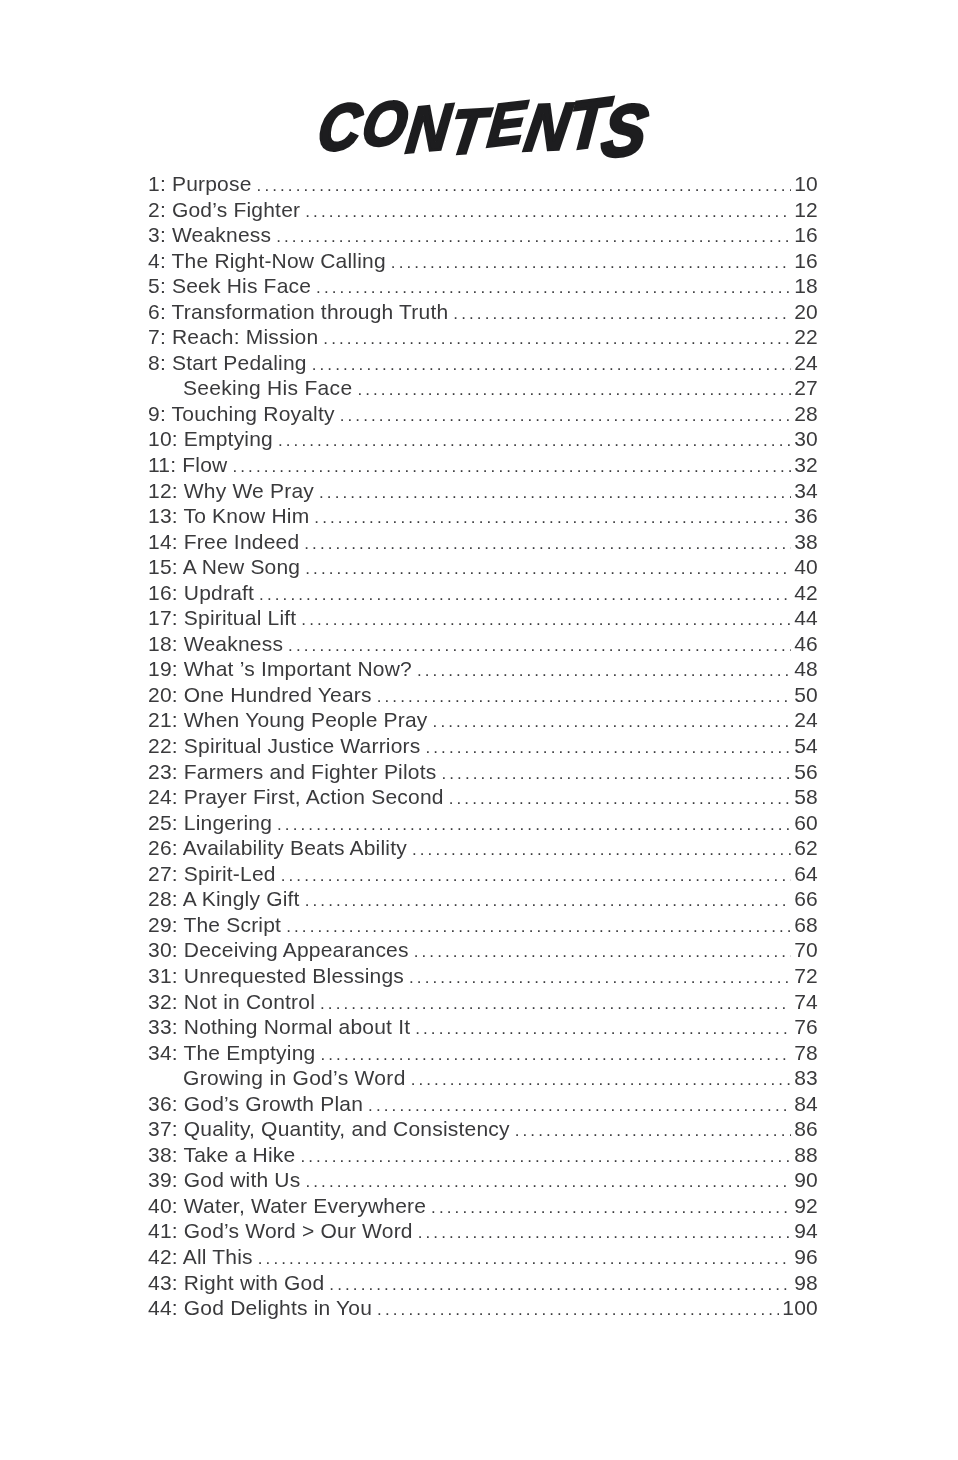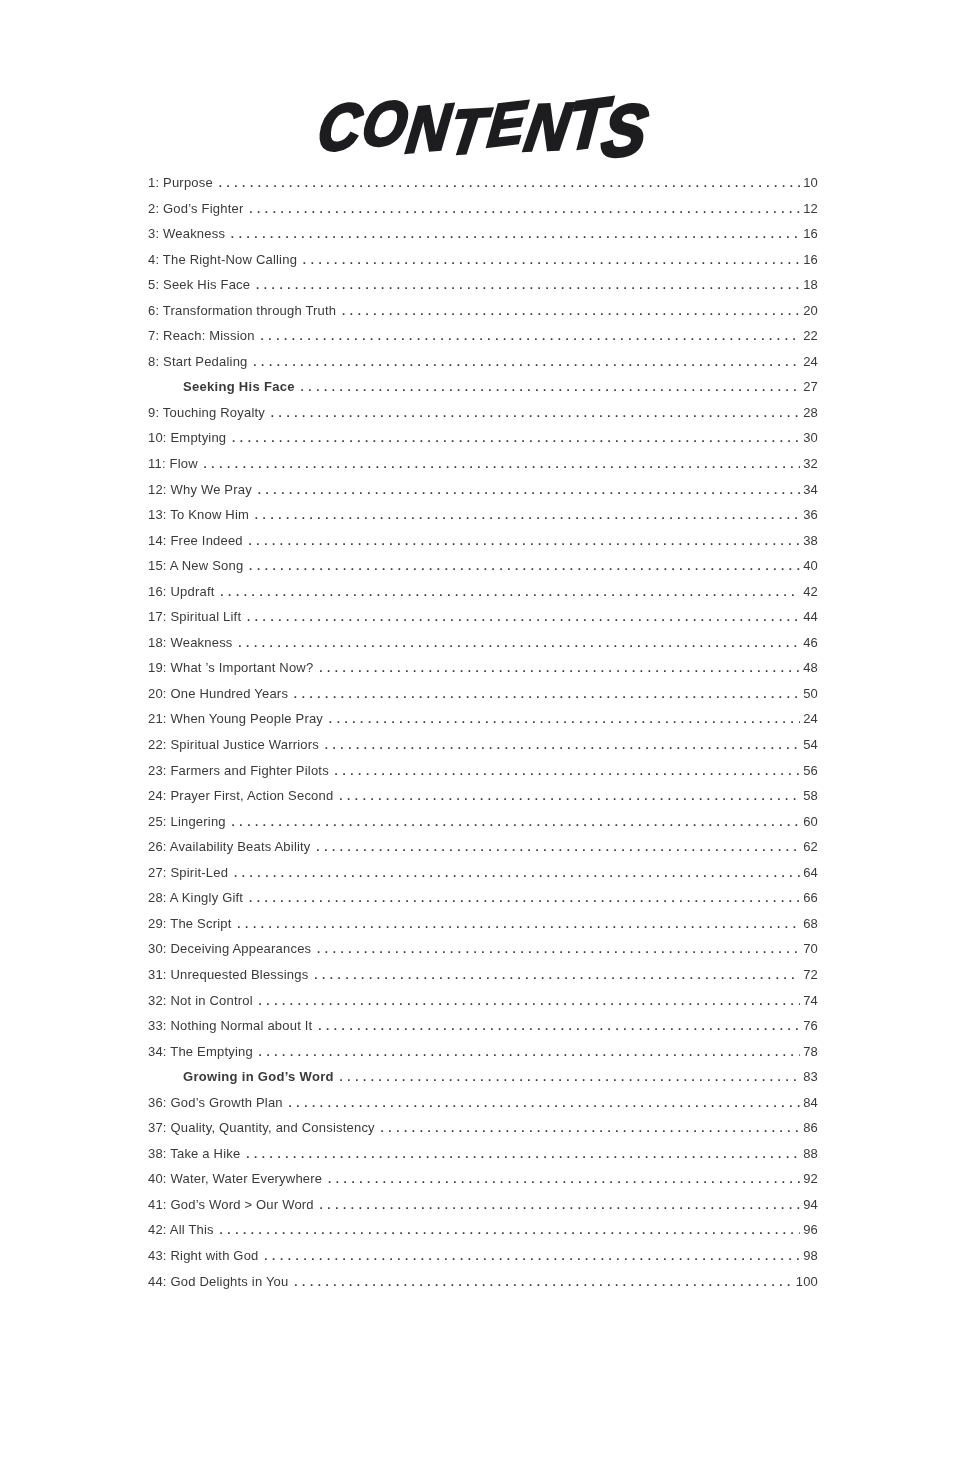--- a/index.html
+++ b/index.html
@@ -47,32 +47,32 @@
   .brush .tl:nth-child(2){transform:rotate(-2deg) translateY(-2px) scale(.96);}
   .brush .tl:nth-child(3){transform:rotate(-5deg) translateY(2px);}
   .brush .tl:nth-child(4){transform:rotate(-3deg) translateY(5px) scale(.97);}
   .brush .tl:nth-child(5){transform:rotate(-6deg) translateY(-2px) scale(.93);}
   .brush .tl:nth-child(6){transform:rotate(-2deg) translateY(1px) scale(1.02);}
   .brush .tl:nth-child(7){transform:rotate(-7deg) translateY(-2px) scale(1.06);}
   .brush .tl:nth-child(8){transform:rotate(-4deg) translateY(4px) scale(1.12);}
   
   .toc{
     margin-top:2px;
-    font-size:13px;
+    font-size:21px;
     letter-spacing:.2px;
   }
   .row{
     display:flex;
     align-items:baseline;
     height:25.55px;
     white-space:nowrap;
   }
   .row .label{flex:0 0 auto;}
   .row.section .label{
-    font-weight:bold;
+    font-weight:normal;
     padding-left:35px;
     letter-spacing:.3px;
   }
   .dots{
     flex:1 1 auto;
     overflow:hidden;
     margin:0 3px 0 5px;
     min-width:10px;
   }
   .dots::after{
@@ -284,20 +284,25 @@
         <span class="label">37: Quality, Quantity, and Consistency</span>
         <span class="dots"></span>
         <span class="page-num">86</span>
       </div>
         <div class="row">
         <span class="label">38: Take a Hike</span>
         <span class="dots"></span>
         <span class="page-num">88</span>
       </div>
         <div class="row">
+        <span class="label">39: God with Us</span>
+        <span class="dots"></span>
+        <span class="page-num">90</span>
+      </div>
+        <div class="row">
         <span class="label">40: Water, Water Everywhere</span>
         <span class="dots"></span>
         <span class="page-num">92</span>
       </div>
         <div class="row">
         <span class="label">41: God’s Word &gt; Our Word</span>
         <span class="dots"></span>
         <span class="page-num">94</span>
       </div>
         <div class="row">

